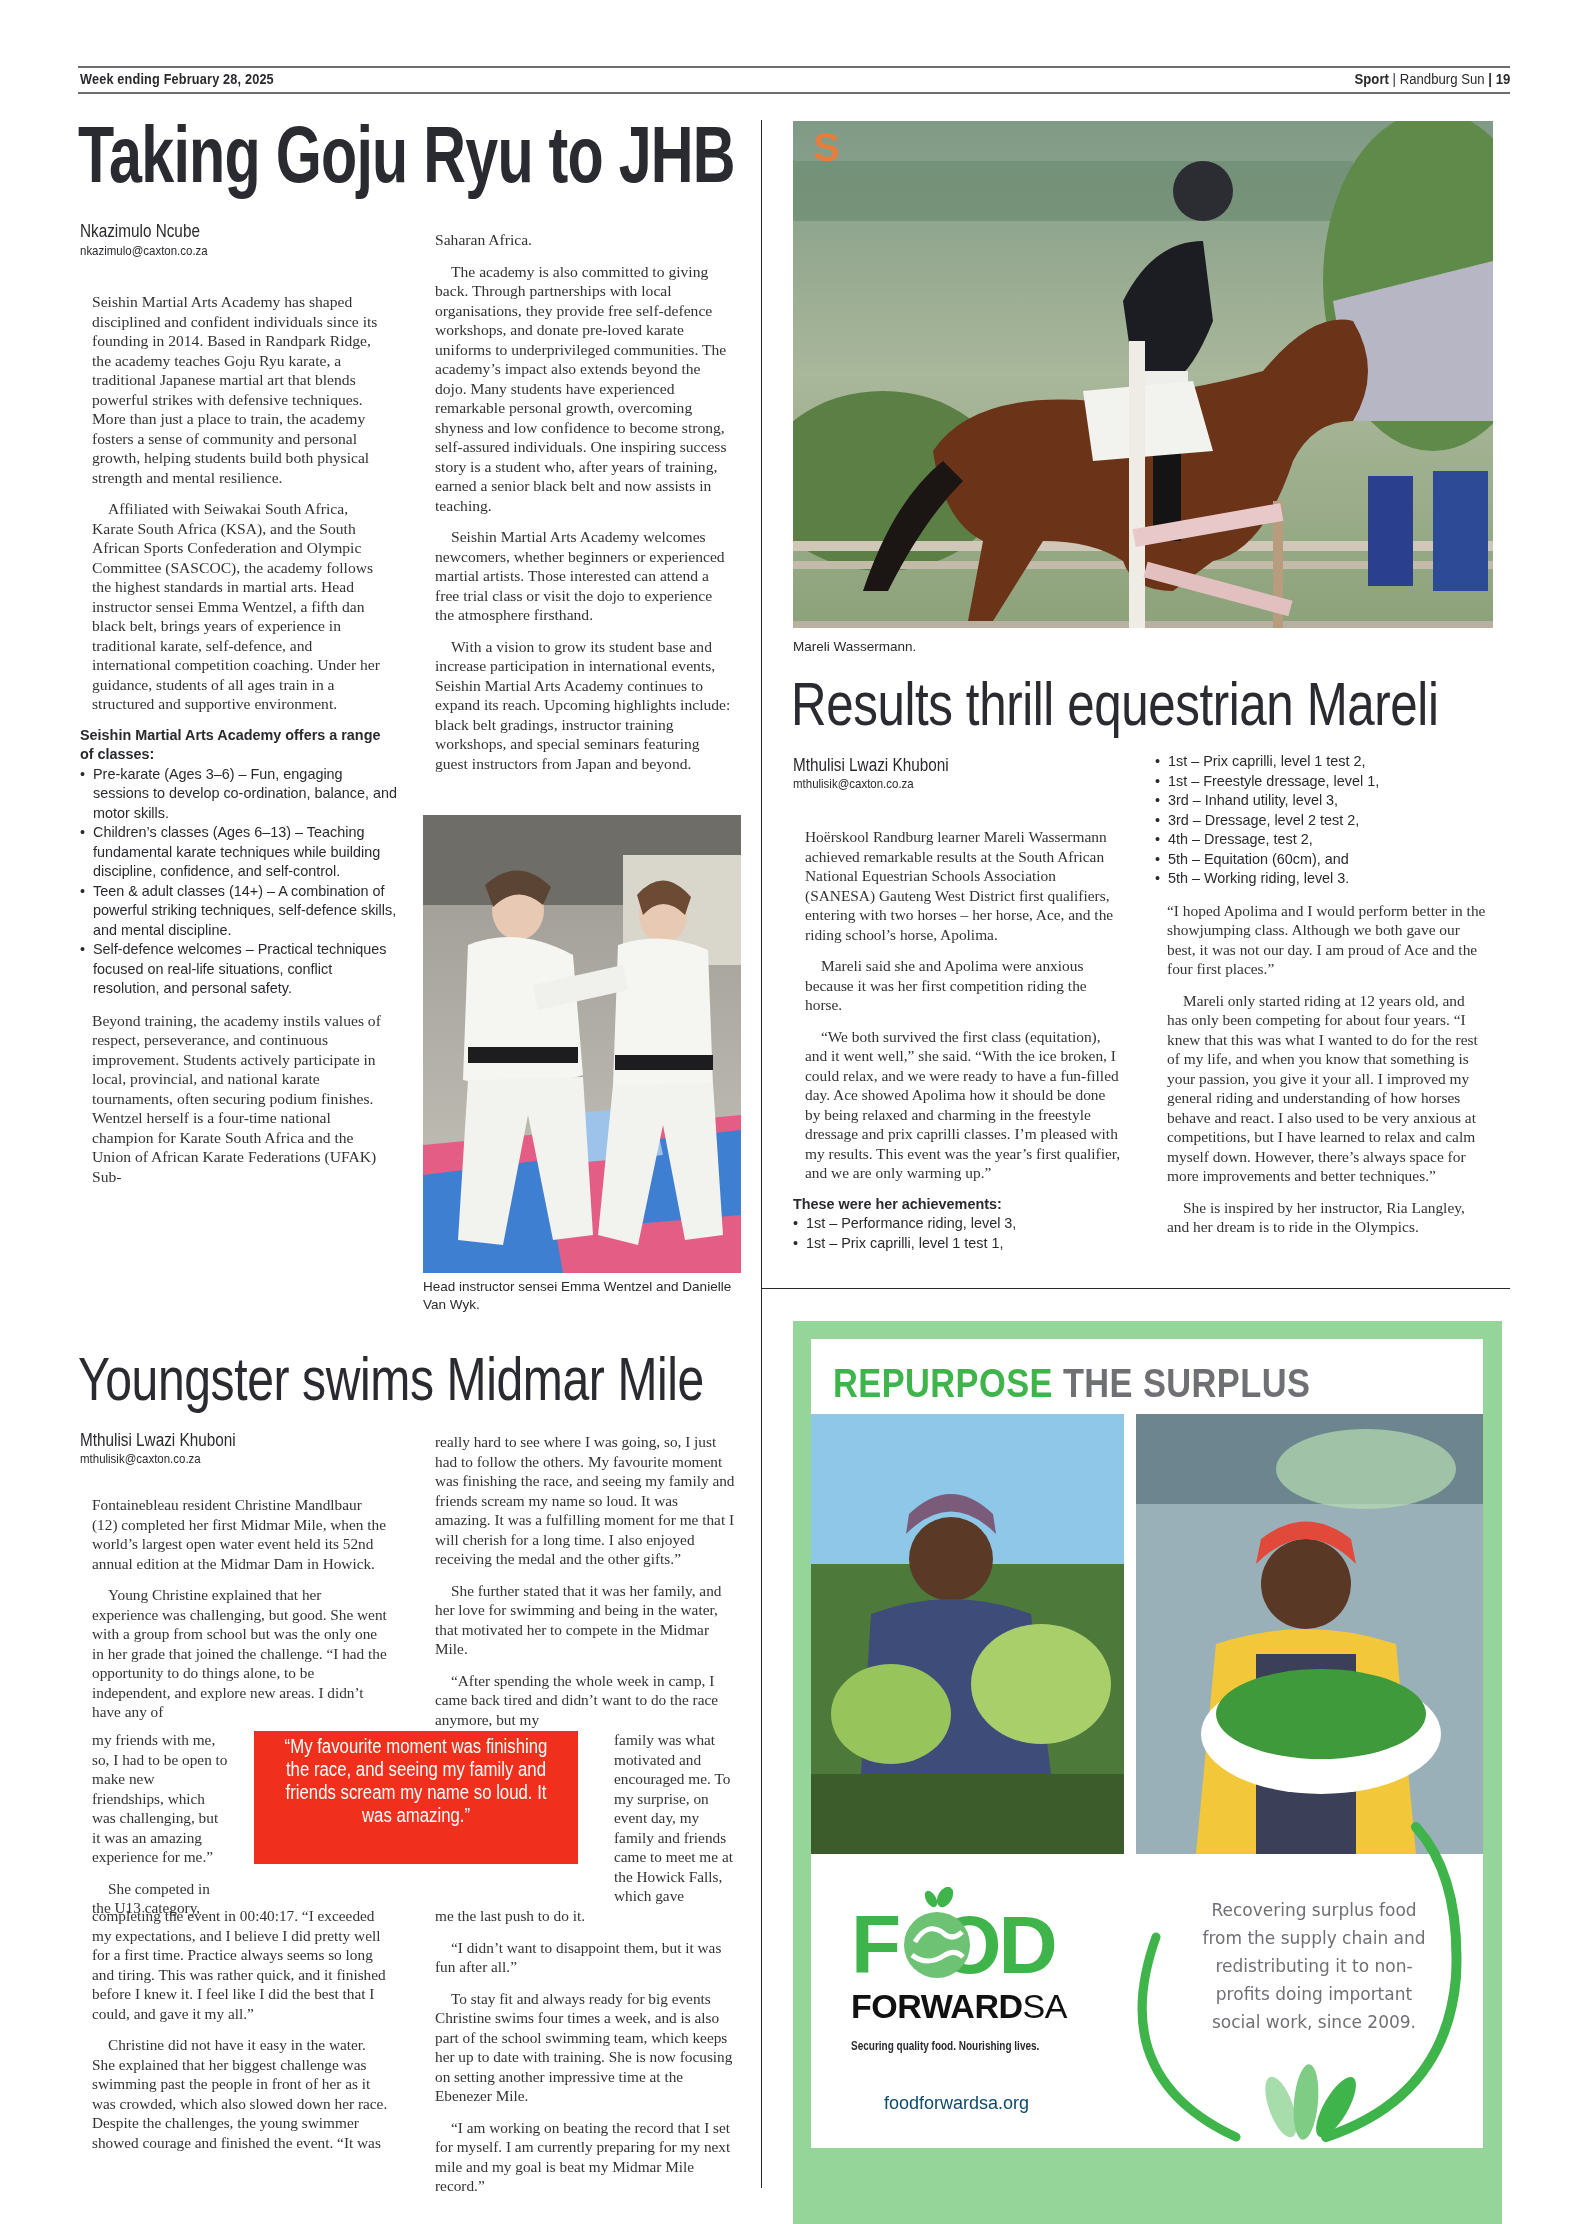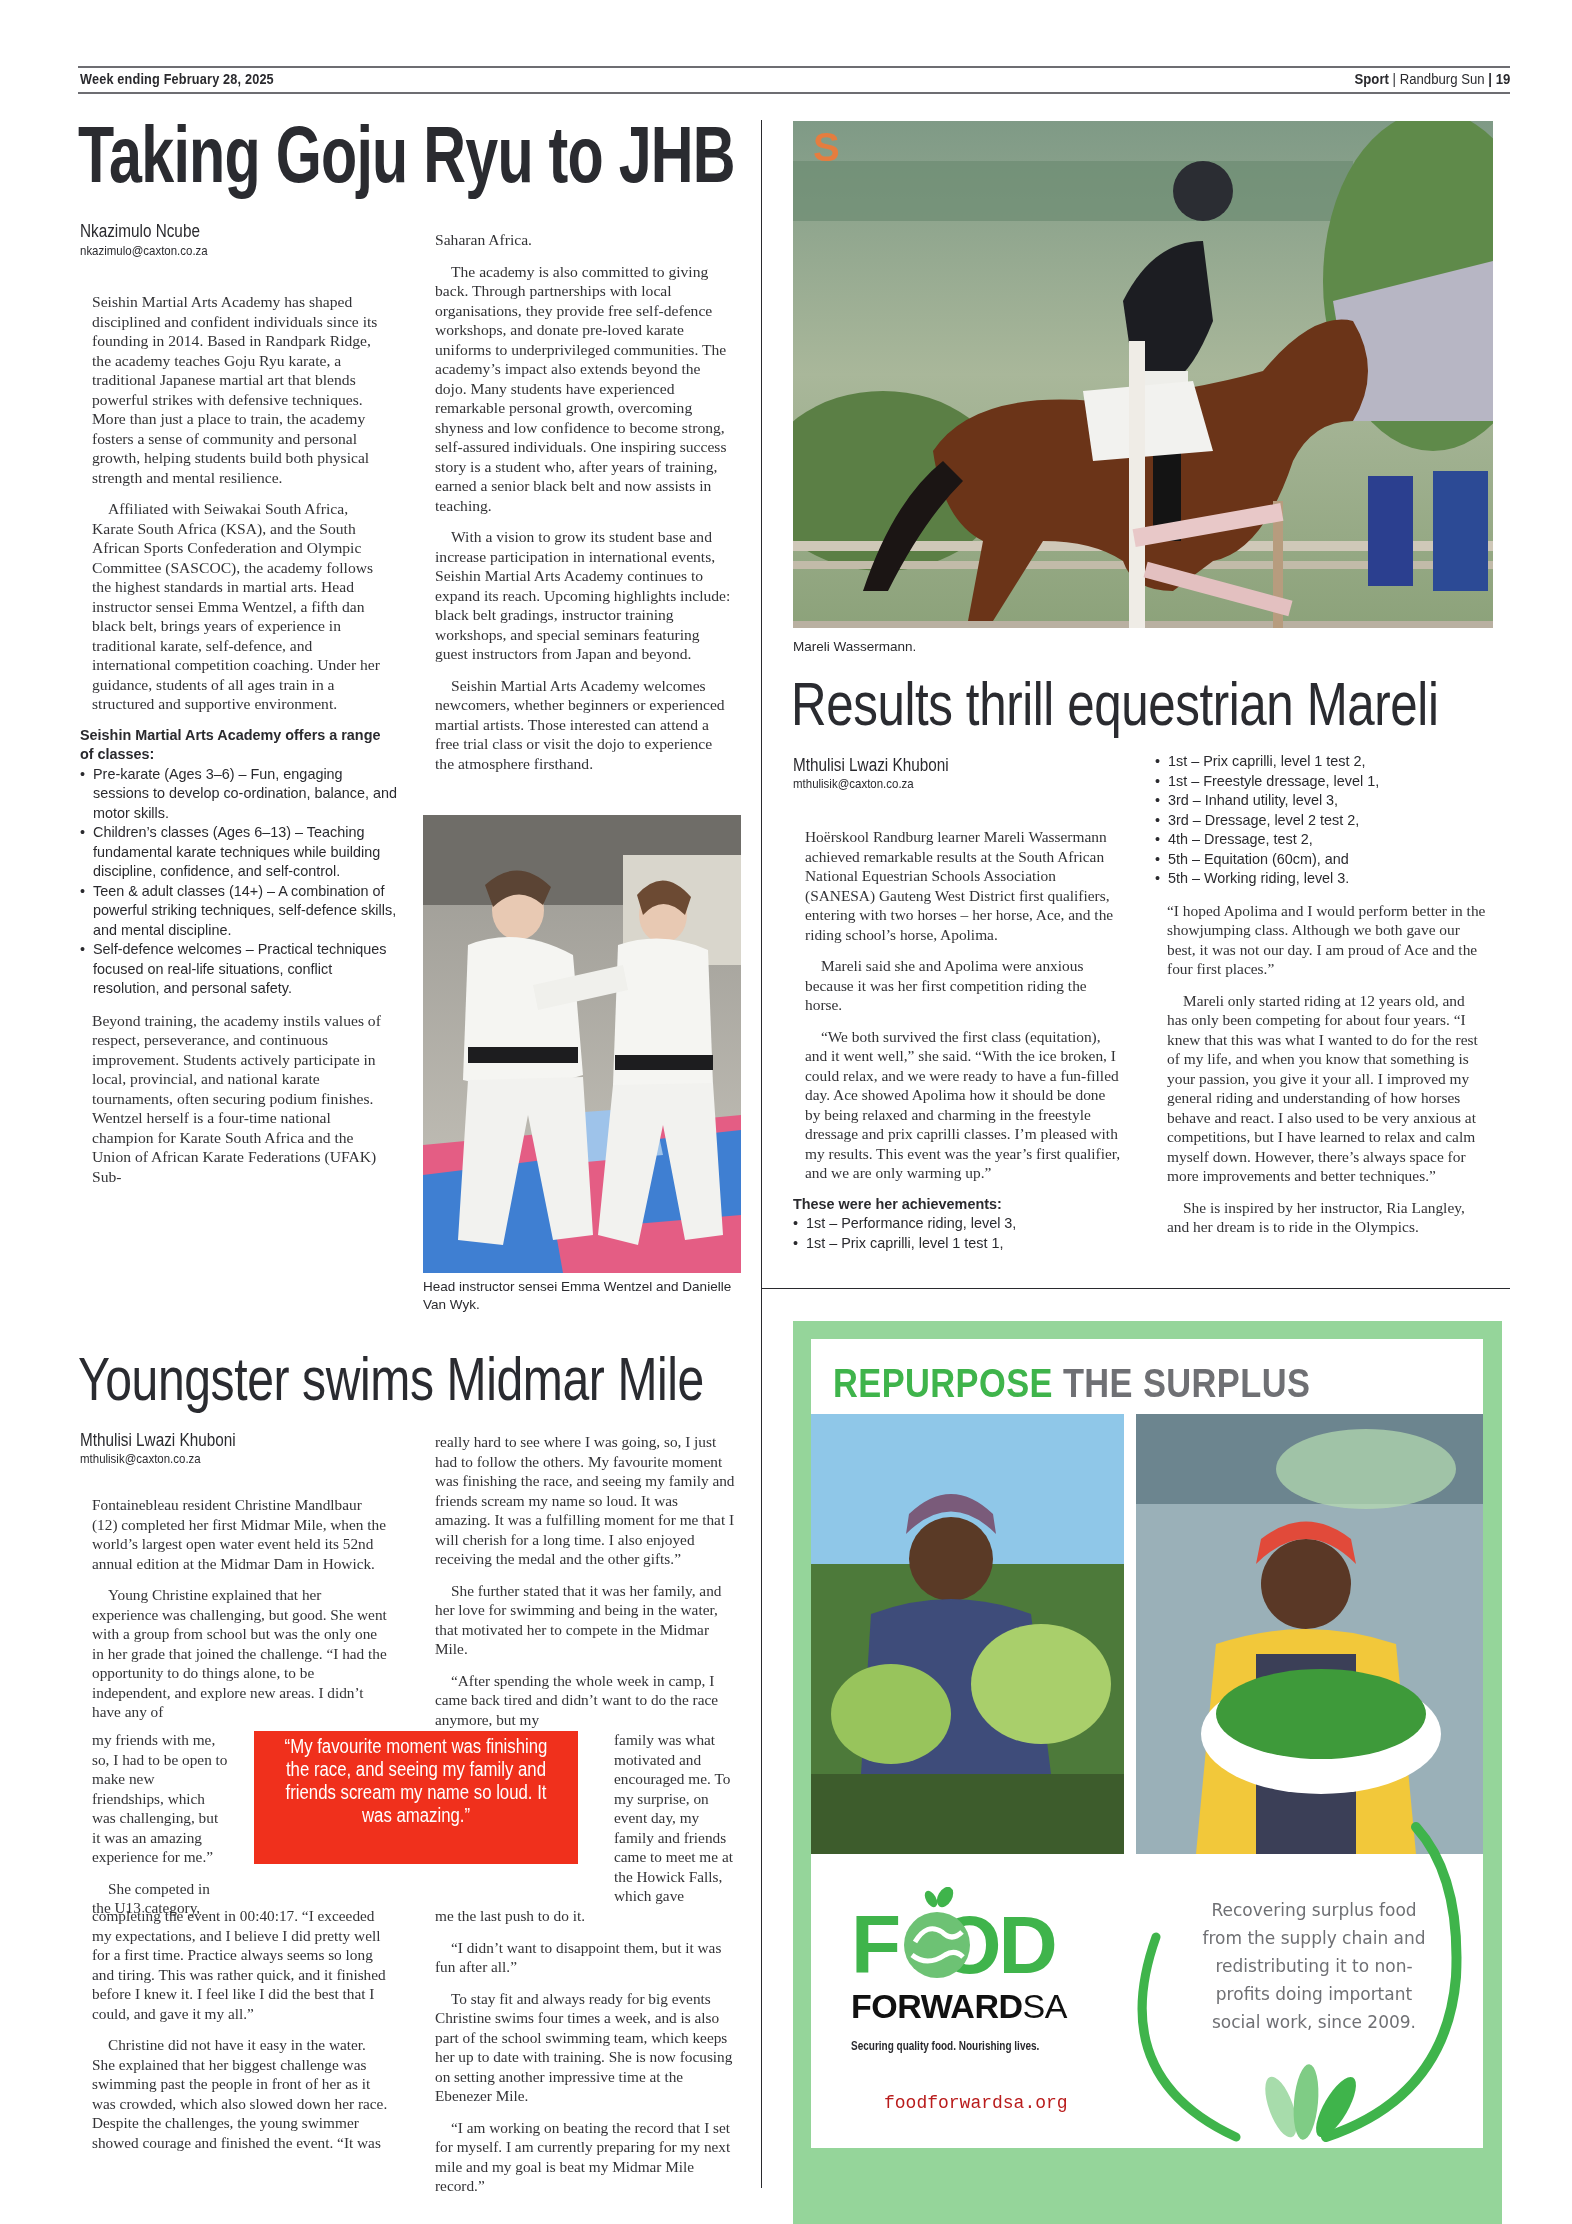--- a/index.html
+++ b/index.html
@@ -39,21 +39,21 @@
   .pullquote { background: #f0301c; color: #ffffff; font-family: "Liberation Sans", sans-serif; font-size: 19.5px; line-height: 23px; text-align: center; padding: 4px 6px; }
   .pullquote span { display: inline-block; transform: scaleX(0.86); }
 
   
   .ad-outer { background: #95d59a; }
   .ad-inner { background: #ffffff; }
   .ad-title { font-family: "Liberation Sans", sans-serif; font-weight: bold; font-size: 40px; letter-spacing: 0.5px; white-space: nowrap; transform: scaleX(0.86); transform-origin: left; }
   .ad-title .g { color: #3fb44b; }
   .ad-title .d { color: #6f7074; }
   .ad-copy { font-family: "DejaVu Sans", sans-serif; font-size: 17px; line-height: 28px; color: #6f7074; text-align: center; }
-  .ad-url { font-family: Liberation Mono, monospace; font-size: 18px; color: #b91c1c; }
+  .ad-url { font-family: Liberation Sans, sans-serif; font-size: 18px; color: #0c4a6e; }
   .ad-tag { font-family: "Liberation Sans", sans-serif; font-size: 12.5px; font-weight: bold; color: #2a2a2e; white-space: nowrap; transform: scaleX(0.8); transform-origin: left; }
   .ff-food { font-family: "Liberation Sans", sans-serif; font-weight: bold; font-size: 82px; color: #3fb44b; letter-spacing: -3px; line-height: 1; white-space: nowrap; }
   .ff-forward { font-family: "Liberation Sans", sans-serif; font-weight: bold; font-size: 34px; color: #111; letter-spacing: -0.5px; white-space: nowrap; }
   .ff-forward span { font-weight: normal; }
 </style>
 </head>
 <body>
 
 <div class="abs hdr-rule" style="top:66px;"></div>
 <div class="abs hdr-left">Week ending February 28, 2025</div>
@@ -80,22 +80,22 @@
     <li>Children’s classes (Ages 6–13) – Teaching fundamental karate techniques while building discipline, confidence, and self-control.</li>
     <li>Teen &amp; adult classes (14+) – A combination of powerful striking techniques, self-defence skills, and mental discipline.</li>
     <li>Self-defence welcomes – Practical techniques focused on real-life situations, conflict resolution, and personal safety.</li>
   </ul>
   <p>Beyond training, the academy instils values of respect, perseverance, and continuous improvement. Students actively participate in local, provincial, and national karate tournaments, often securing podium finishes. Wentzel herself is a four-time national champion for Karate South Africa and the Union of African Karate Federations (UFAK) Sub-</p>
 </div>
 
 <div class="abs col" style="left:423px; top:218px; width:320px;">
   <p>Saharan Africa.</p>
   <p class="ind">The academy is also committed to giving back. Through partnerships with local organisations, they provide free self-defence workshops, and donate pre-loved karate uniforms to underprivileged communities. The academy’s impact also extends beyond the dojo. Many students have experienced remarkable personal growth, overcoming shyness and low confidence to become strong, self-assured individuals. One inspiring success story is a student who, after years of training, earned a senior black belt and now assists in teaching.</p>
+  <p class="ind">Seishin Martial Arts Academy welcomes newcomers, whether beginners or experienced martial artists. Those interested can attend a free trial class or visit the dojo to experience the atmosphere firsthand.</p>
   <p class="ind">With a vision to grow its student base and increase participation in international events, Seishin Martial Arts Academy continues to expand its reach. Upcoming highlights include: black belt gradings, instructor training workshops, and special seminars featuring guest instructors from Japan and beyond.</p>
-  <p class="ind">Seishin Martial Arts Academy welcomes newcomers, whether beginners or experienced martial artists. Those interested can attend a free trial class or visit the dojo to experience the atmosphere firsthand.</p>
 </div>
 
 <div class="abs photo" style="left:423px; top:815px; width:318px; height:458px;">
   <svg width="318" height="458" viewBox="0 0 318 458">
     <defs>
       <linearGradient id="kwall" x1="0" y1="0" x2="0" y2="1">
         <stop offset="0" stop-color="#9a9892"></stop>
           <stop offset="1" stop-color="#c9c6bd"></stop>
       </linearGradient>
     </defs>

